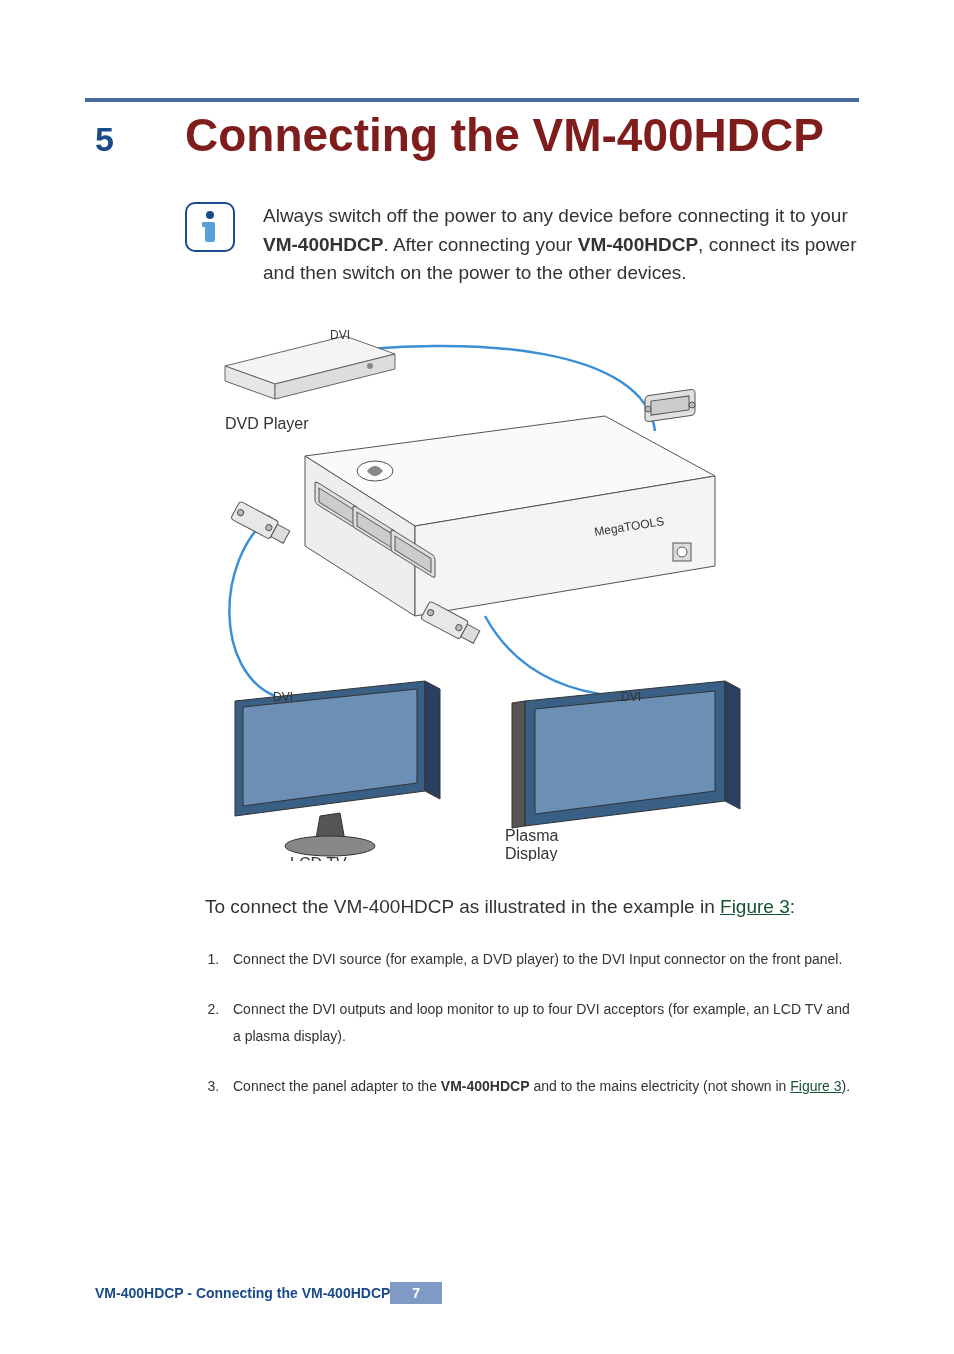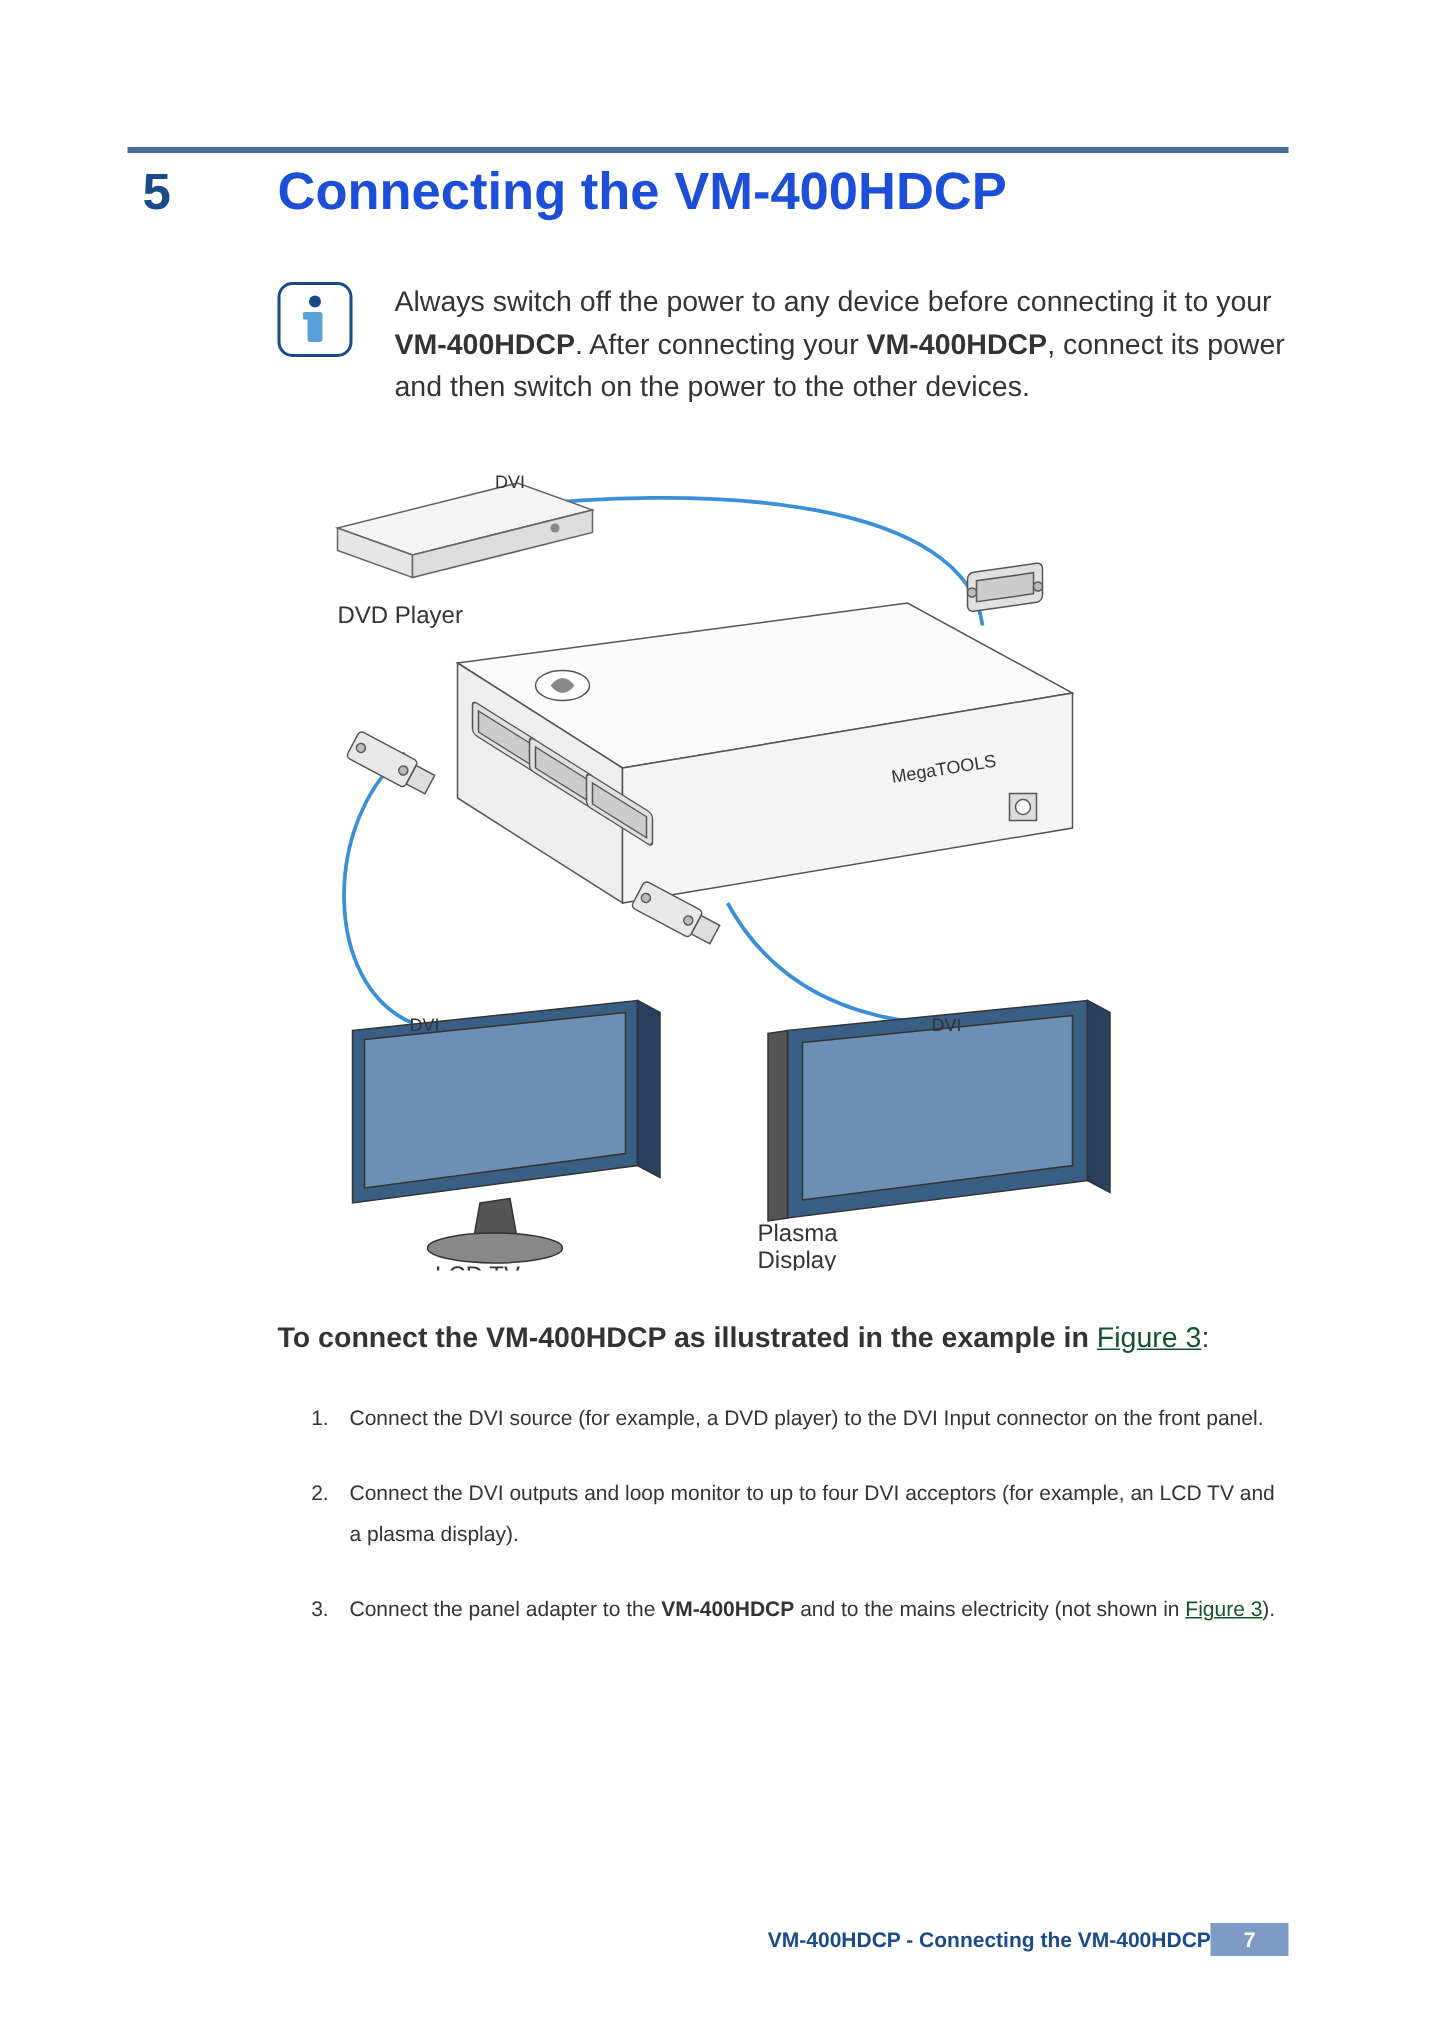--- a/index.html
+++ b/index.html
@@ -1,35 +1,35 @@
 <!DOCTYPE html>
 <html><head>
 <meta charset="utf-8">
 <style>
   * { box-sizing: border-box; margin: 0; padding: 0; }
   html, body { width: 954px; height: 1354px; background: #fff; font-family: Arial, Helvetica, sans-serif; color: #3a3a3a; }
   .page { width: 954px; height: 1354px; padding: 90px 95px 50px 95px; position: relative; }
   .rule { border-top: 4px solid #4a6a9a; position: absolute; left: 85px; right: 95px; top: 98px; }
   .h1row { display: flex; align-items: baseline; margin-top: 18px; margin-bottom: 40px; }
   .secnum { color: #1a4a8a; font-weight: bold; font-size: 34px; width: 90px; }
-  .sectitle { color: #1d4ed8; font-weight: bold; font-size: 35px; text-align: center; }
+  .sectitle { color: #7f1d1d; font-weight: bold; font-size: 46px; text-align: center; }
   .infoRow { display: flex; gap: 28px; margin-left: 90px; }
   .infoIcon { width: 50px; height: 50px; flex: 0 0 50px; border: 2px solid #1a4a8a; border-radius: 10px; display:flex; align-items:center; justify-content:center; }
   .infoText { font-size: 19px; line-height: 1.5; color: #333; }
   .infoText b { font-weight: bold; }
   .figwrap { margin-left: 90px; margin-top: 8px; width: 560px; height: 570px; border: 0; display:flex; align-items:center; justify-content:center; }
   .figsvg { width: 560px; height: 560px; }
   .caption { margin-left: 90px; margin-top: 12px; font-size: 16px; color: #333; }
   .connect-line { margin-left: 90px; margin-top: 30px; font-size: 19px; color:#333; }
-  .connect-line b { font-weight: bold; }
+  .connect-line b { font-weight: normal; margin-left: 20px; }
   .link { color: #14532d; }
   ol.steps { margin-left: 128px; margin-top: 28px; font-size: 14px; color:#333; line-height: 1.9; list-style: decimal; }
   ol.steps li { padding-left: 10px; margin-bottom: 24px; }
   ol.steps li .body { display:inline; }
-  .footer { position: absolute; bottom: 50px; left: 95px; right: 95px; display:flex; justify-content: flex-end; align-items: center; }
+  .footer { position: absolute; bottom: 50px; left: 95px; right: 95px; display:flex; justify-content: flex-start; align-items: center; }
   .footer-left { color: #1a4a8a; font-weight: bold; font-size: 14px; }
   .pagebadge { background: #7f9bc5; color: #fff; font-weight: bold; font-size: 14px; padding: 3px 22px; }
   .label9 { font-family: Arial; font-size: 12px; fill:#333; }
   .label12 { font-family: Arial; font-size: 16px; fill:#333; }
 </style>
 </head>
 <body>
 
 <div class="page">
   <div class="rule"></div>

